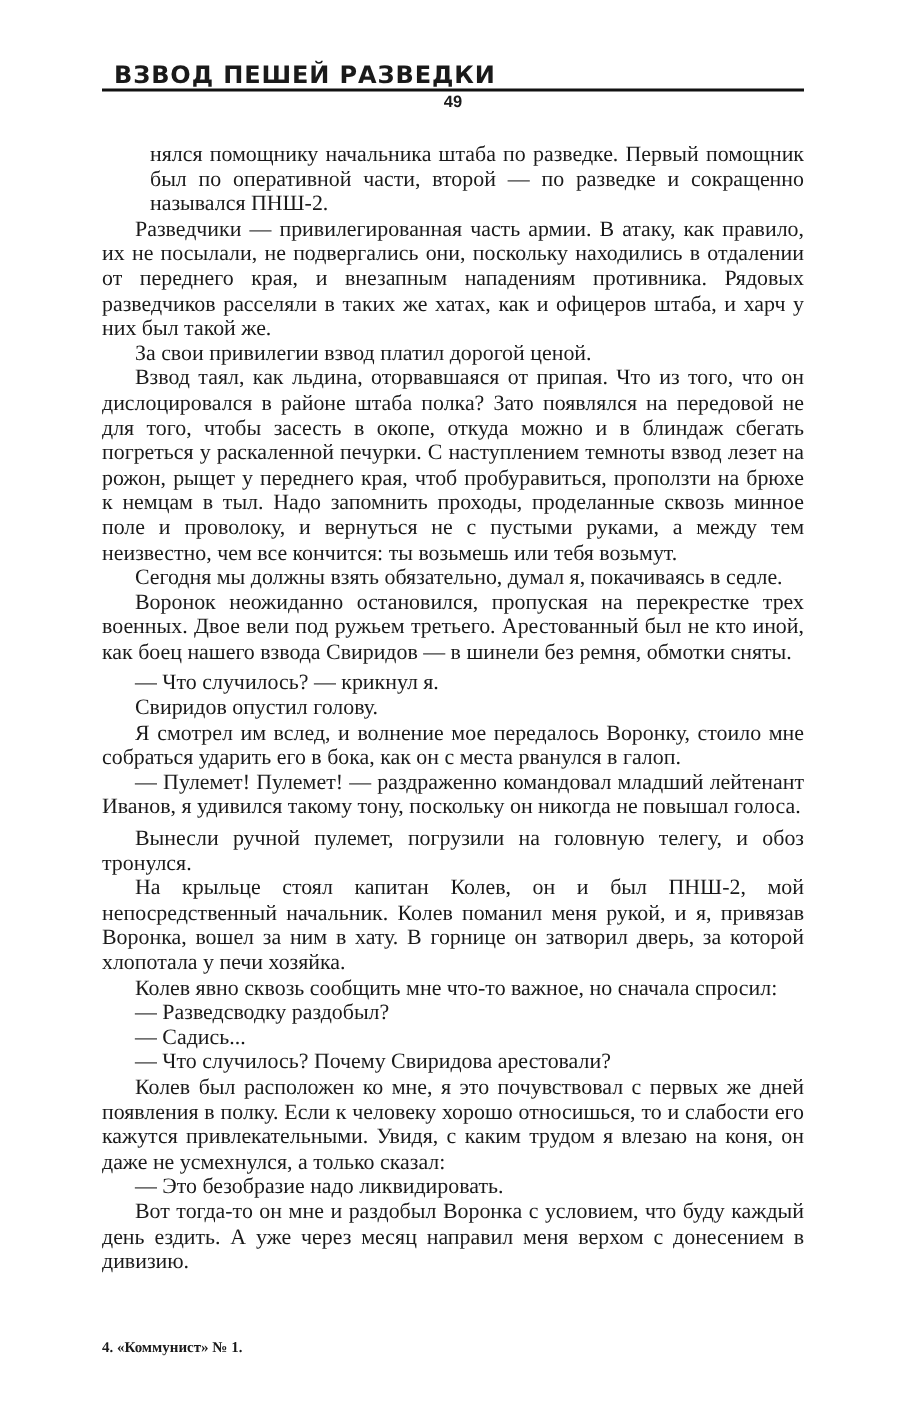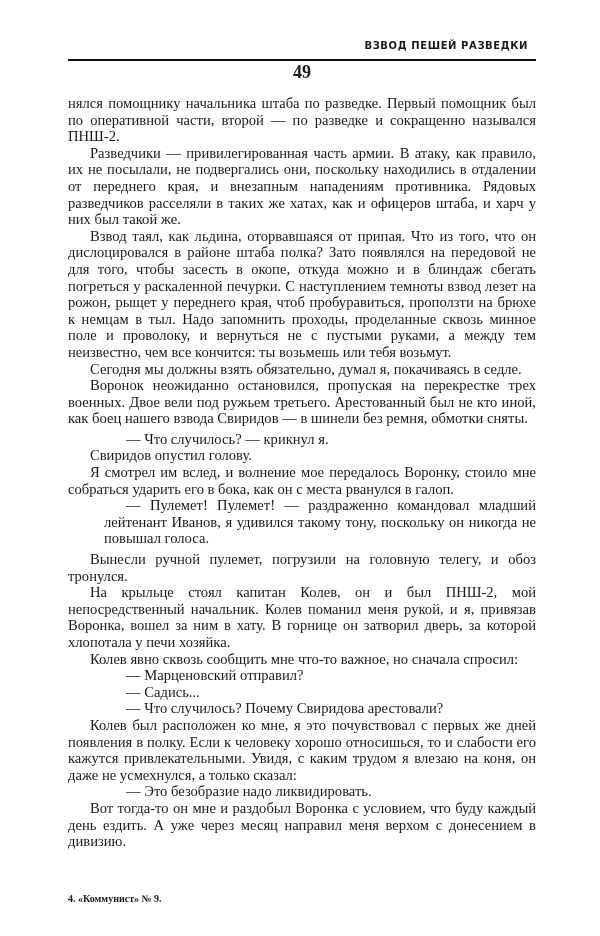--- a/index.html
+++ b/index.html
@@ -1,56 +1,57 @@
 <!DOCTYPE html>
 <html><head>
 <meta charset="utf-8">
 <style>
   html, body { margin:0; padding:0; background:#ffffff; }
   body { width:600px; height:936px; position:relative; overflow:hidden;
          font-family:"DejaVu Serif","Liberation Serif",serif; color:#1a1a1a; }
-  .running-head { position:absolute; top:40px; left:60px; width:468px; text-align:right;
+  .running-head { position:absolute; top:40px; left:76px; width:468px; text-align:left;
          font-family:"DejaVu Sans","Liberation Sans",sans-serif; font-weight:bold;
-         font-size:10px; letter-spacing:0.6px; }
+         font-size:16px; letter-spacing:0.6px; }
   .rule { position:absolute; top:59px; left:68px; width:468px; height:0; border-top:2px solid #111; }
   .page-num { position:absolute; top:62px; left:68px; width:468px; text-align:center;
-         font-family:Liberation Serif, serif; font-weight:bold; font-size:18px; }
+         font-family:Liberation Sans, sans-serif; font-weight:bold; font-size:11px; }
   .body { position:absolute; top:95px; left:68px; width:468px;
          font-family:"Liberation Serif",serif; font-size:14.6px; line-height:16.6px; }
   .p { margin:0; text-align:justify; text-indent:22px; hyphens:manual; }
-  .p.noindent { text-indent:0; }
-  .p.dialog { text-indent:22px;margin-left:36px; }
+  .p.noindent { text-indent:0;margin-left:32px; }
+  .p.dialog { text-indent:22px; }
   .gap { height:4px; }
   .footnote { position:absolute; top:893px; left:68px;
          font-family:"Liberation Serif",serif; font-weight:bold; font-size:10px; }
 </style>
 </head>
 <body>
 
 <div class="running-head">ВЗВОД ПЕШЕЙ РАЗВЕДКИ</div>
 <div class="rule"></div>
 <div class="page-num">49</div>
 
 <div class="body">
   <p class="p noindent">нялся помощнику начальника штаба по разведке. Первый помощник был по оперативной части, второй — по разведке и сокращенно назывался ПНШ-2.</p>
   <p class="p">Разведчики — привилегированная часть армии. В атаку, как правило, их не посылали, не подвергались они, поскольку находились в отдалении от переднего края, и внезапным нападениям противника. Рядовых разведчиков расселяли в таких же хатах, как и офицеров штаба, и харч у них был такой же.</p>
+  <p class="p">За свои привилегии взвод платил дорогой ценой.</p>
   <p class="p">Взвод таял, как льдина, оторвавшаяся от припая. Что из того, что он дислоцировался в районе штаба полка? Зато появлялся на передовой не для того, чтобы засесть в окопе, откуда можно и в блиндаж сбегать погреться у раскаленной печурки. С наступлением темноты взвод лезет на рожон, рыщет у переднего края, чтоб пробуравиться, проползти на брюхе к немцам в тыл. Надо запомнить проходы, проделанные сквозь минное поле и проволоку, и вернуться не с пустыми руками, а между тем неизвестно, чем все кончится: ты возьмешь или тебя возьмут.</p>
   <p class="p">Сегодня мы должны взять обязательно, думал я, покачиваясь в седле.</p>
   <p class="p">Воронок неожиданно остановился, пропуская на перекрестке трех военных. Двое вели под ружьем третьего. Арестованный был не кто иной, как боец нашего взвода Свиридов — в шинели без ремня, обмотки сняты.</p>
   <div class="gap"></div>
   <p class="p dialog">— Что случилось? — крикнул я.</p>
   <p class="p">Свиридов опустил голову.</p>
   <p class="p">Я смотрел им вслед, и волнение мое передалось Воронку, стоило мне собраться ударить его в бока, как он с места рванулся в галоп.</p>
   <p class="p dialog">— Пулемет! Пулемет! — раздраженно командовал младший лейтенант Иванов, я удивился такому тону, поскольку он никогда не повышал голоса.</p>
   <div class="gap"></div>
   <p class="p">Вынесли ручной пулемет, погрузили на головную телегу, и обоз тронулся.</p>
   <p class="p">На крыльце стоял капитан Колев, он и был ПНШ-2, мой непосредственный начальник. Колев поманил меня рукой, и я, привязав Воронка, вошел за ним в хату. В горнице он затворил дверь, за которой хлопотала у печи хозяйка.</p>
   <p class="p">Колев явно сквозь сообщить мне что-то важное, но сначала спросил:</p>
-  <p class="p dialog">— Марценовский отправил?</p>
+  <p class="p dialog">— Разведсводку раздобыл?</p>
   <p class="p dialog">— Садись...</p>
   <p class="p dialog">— Что случилось? Почему Свиридова арестовали?</p>
   <p class="p">Колев был расположен ко мне, я это почувствовал с первых же дней появления в полку. Если к человеку хорошо относишься, то и слабости его кажутся привлекательными. Увидя, с каким трудом я влезаю на коня, он даже не усмехнулся, а только сказал:</p>
   <p class="p dialog">— Это безобразие надо ликвидировать.</p>
   <p class="p">Вот тогда-то он мне и раздобыл Воронка с условием, что буду каждый день ездить. А уже через месяц направил меня верхом с донесением в дивизию.</p>
 
 </div>
 
-<div class="footnote">4. «Коммунист» № 9.</div>
+<div class="footnote">4. «Коммунист» № 1.</div>
 
 </body></html>

